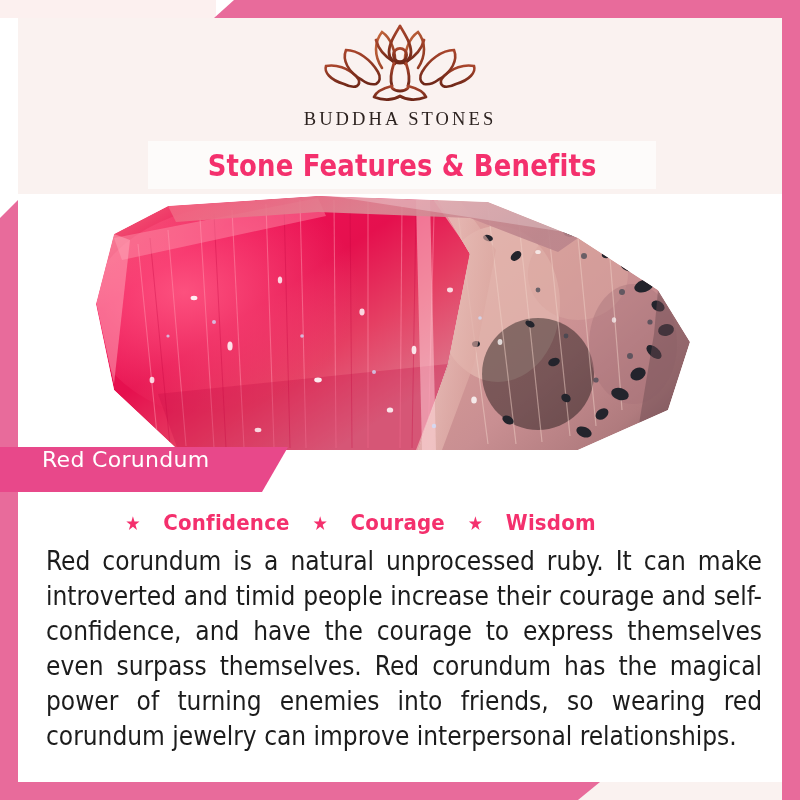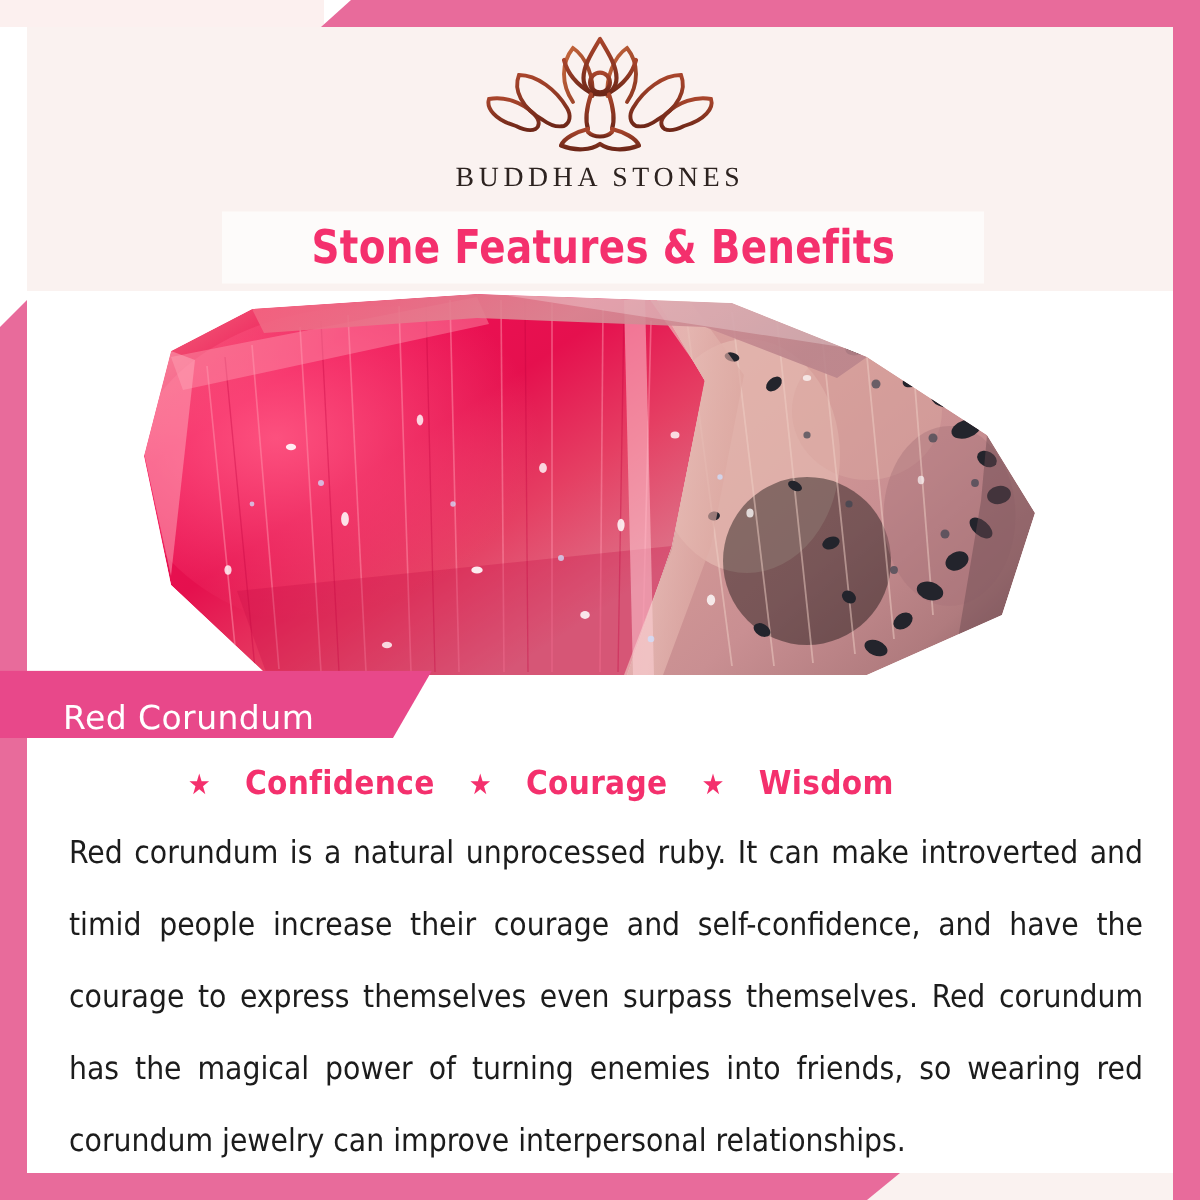--- a/index.html
+++ b/index.html
@@ -155,21 +155,21 @@
   
   #name-banner {
     position: absolute;
     left: 0;
     top: 447px;
     width: 288px;
     height: 45px;
     background: #e8488a;
     clip-path: polygon(0 0, 100% 0, calc(100% - 26px) 100%, 0 100%);
     display: flex;
-    align-items: flex-end;
+    align-items: flex-start;
   }
   #name-banner-text {
     margin-left: 42px;
     color: #ffffff;
     font-size: 22px;
     font-weight: 500;
     letter-spacing: 0.3px;
     font-family: "DejaVu Sans", sans-serif;
   }
 
@@ -198,22 +198,22 @@
   #keywords .kw-star { font-size: 19px; }
   #keywords .kw-word { letter-spacing: 0.2px; }
   #keywords .kw-gap { display: inline-block; width: 9px; }
 
   #description {
     position: absolute;
     left: 28px;
     top: 52px;
     width: 716px;
     font-family: "DejaVu Sans Condensed", "Liberation Sans Narrow", "Liberation Sans", sans-serif;
-    font-size: 21px;
-    line-height: 48px;
+    font-size: 26px;
+    line-height: 35px;
     color: #1c1c1c;
     text-align: justify;
     text-justify: inter-word;
     hyphens: manual;
   }
 </style>
 </head>
 <body>
 
 <div id="canvas">

